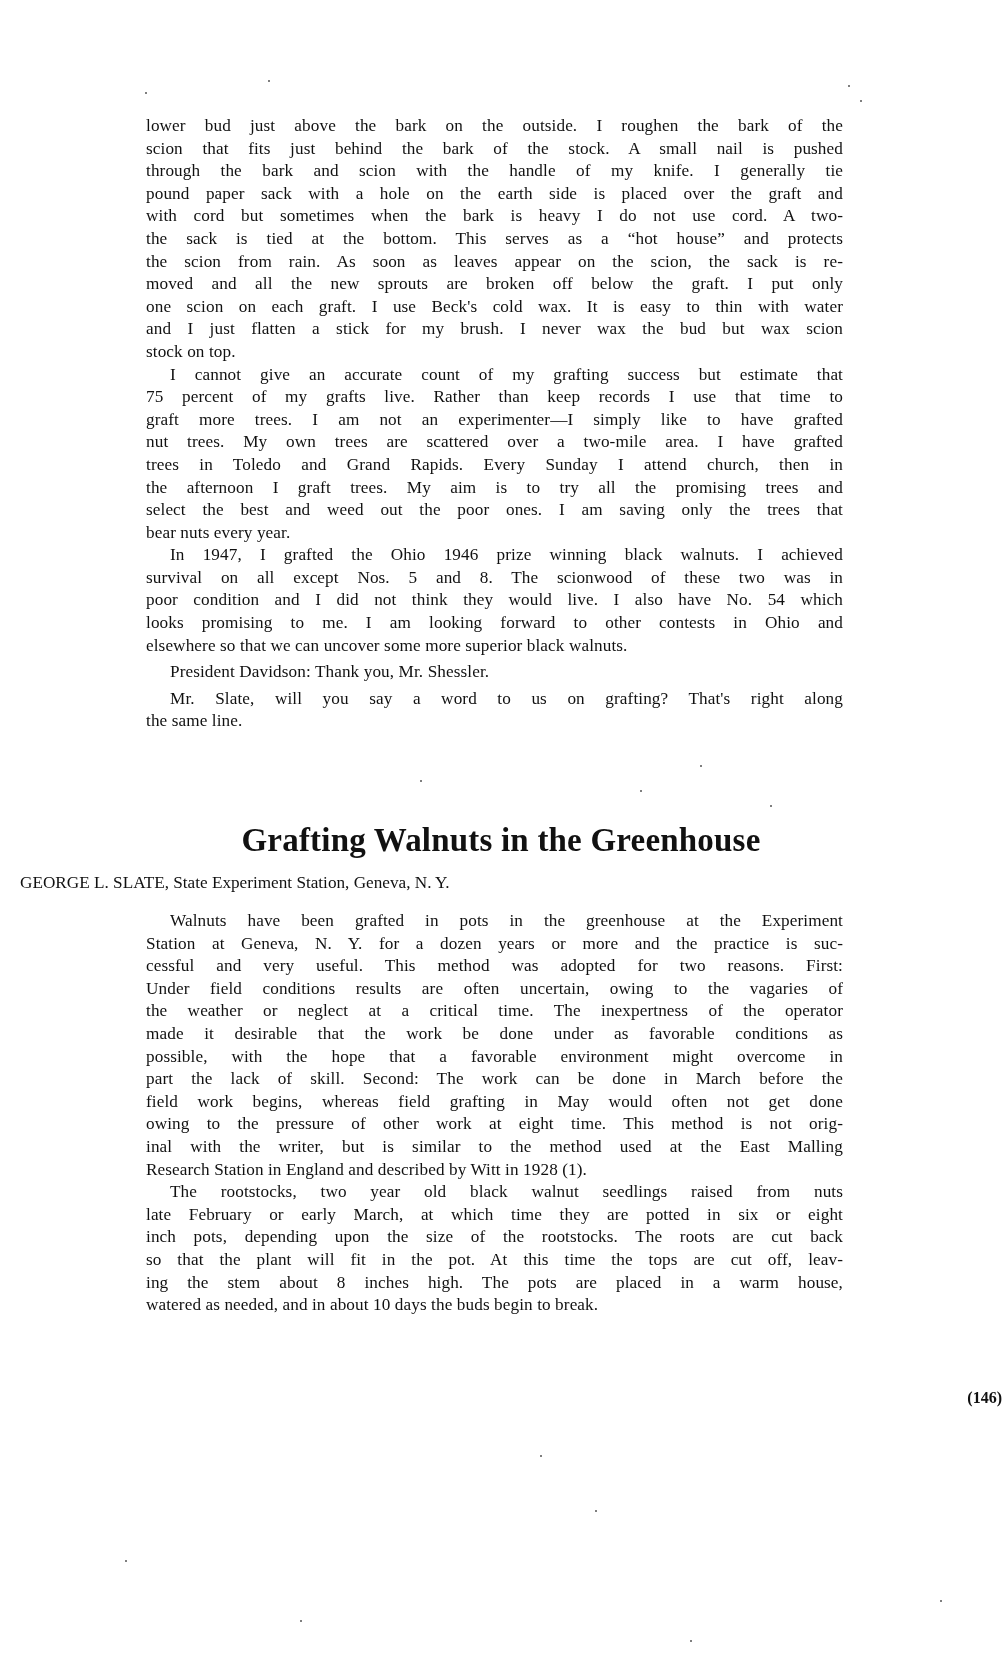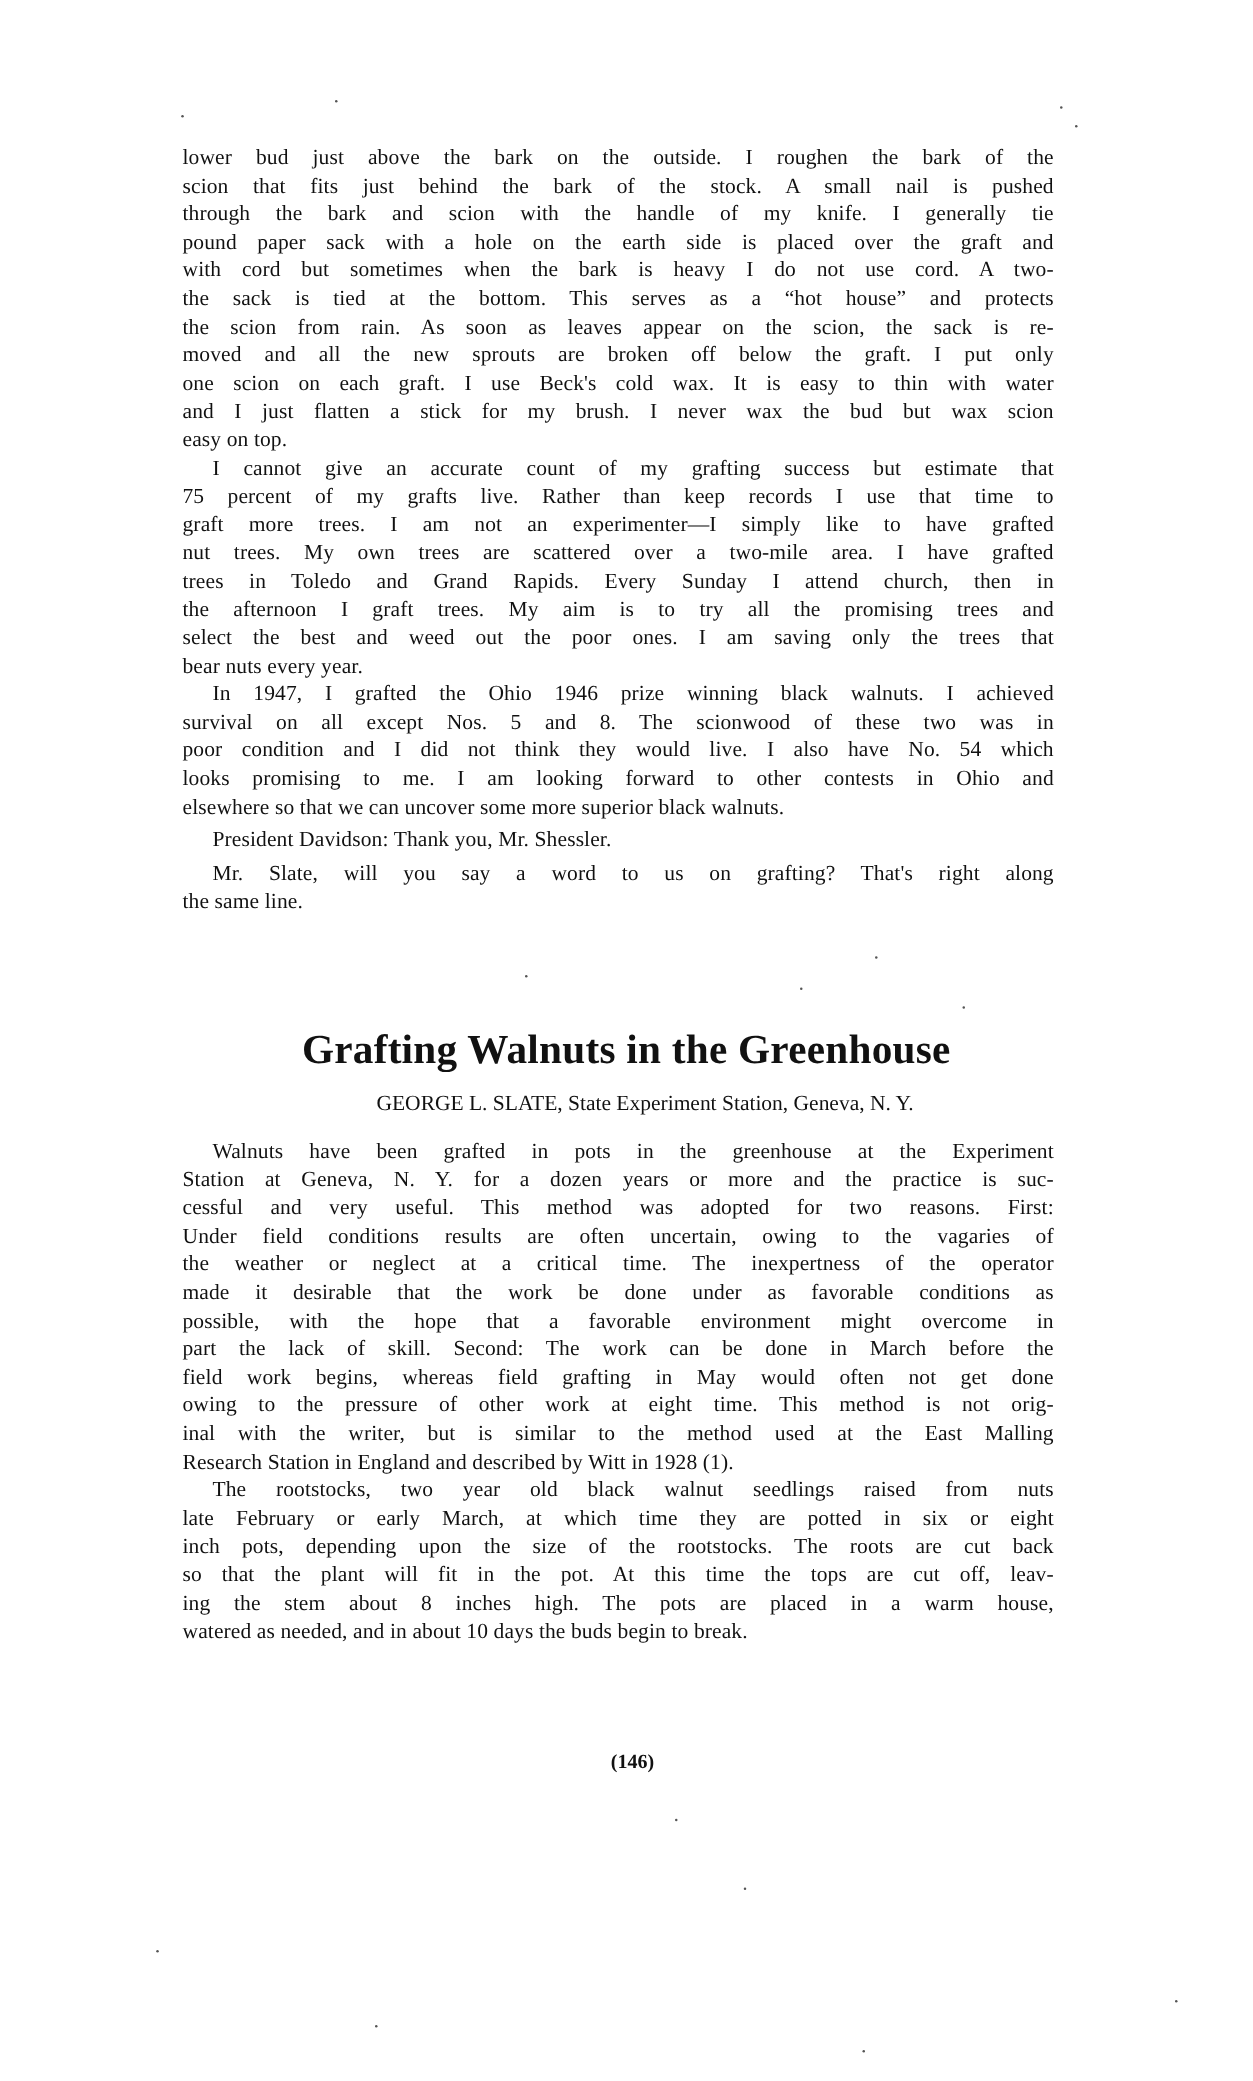--- a/index.html
+++ b/index.html
@@ -57,38 +57,36 @@
     font-size: 33px;
     line-height: 40px;
     letter-spacing: 0.2px;
     box-sizing: border-box;
   }
   .byline {
     position: absolute;
     left: 0;
     width: 1002px;
     top: 872px;
-    text-align: center;
     font-size: 17.2px;
     line-height: 22px;
-    padding-left: 30px;
+    padding-left: 20px;
     box-sizing: border-box;
   }
   .page-number {
     position: absolute;
     left: 0;
     width: 1002px;
     top: 1388px;
-    text-align: center;
+    text-align: right;
     font-weight: bold;
     font-size: 16px;
     line-height: 20px;
     padding-left: 10px;
     box-sizing: border-box;
-    margin-top: 12px;
   }
   .speck {
     position: absolute;
     width: 2px; height: 2px;
     background: #555;
     border-radius: 1px;
   }
 </style>
 </head>
 <body>
@@ -101,21 +99,21 @@
       <span class="line">lower bud just above the bark on the outside. I roughen the bark of the</span>
       <span class="line">scion that fits just behind the bark of the stock. A small nail is pushed</span>
       <span class="line">through the bark and scion with the handle of my knife. I generally tie</span>
       <span class="line">pound paper sack with a hole on the earth side is placed over the graft and</span>
       <span class="line">with cord but sometimes when the bark is heavy I do not use cord. A two-</span>
       <span class="line">the sack is tied at the bottom. This serves as a “hot house” and protects</span>
       <span class="line">the scion from rain. As soon as leaves appear on the scion, the sack is re-</span>
       <span class="line">moved and all the new sprouts are broken off below the graft. I put only</span>
       <span class="line">one scion on each graft. I use Beck's cold wax. It is easy to thin with water</span>
       <span class="line">and I just flatten a stick for my brush. I never wax the bud but wax scion</span>
-      <span class="line last">easy on top.</span>
+      <span class="line last">stock on top.</span>
     </div>
 
     <div>
       <span class="line indent">I cannot give an accurate count of my grafting success but estimate that</span>
       <span class="line">75 percent of my grafts live. Rather than keep records I use that time to</span>
       <span class="line">graft more trees. I am not an experimenter—I simply like to have grafted</span>
       <span class="line">nut trees. My own trees are scattered over a two-mile area. I have grafted</span>
       <span class="line">trees in Toledo and Grand Rapids. Every Sunday I attend church, then in</span>
       <span class="line">the afternoon I graft trees. My aim is to try all the promising trees and</span>
       <span class="line">select the best and weed out the poor ones. I am saving only the trees that</span>

